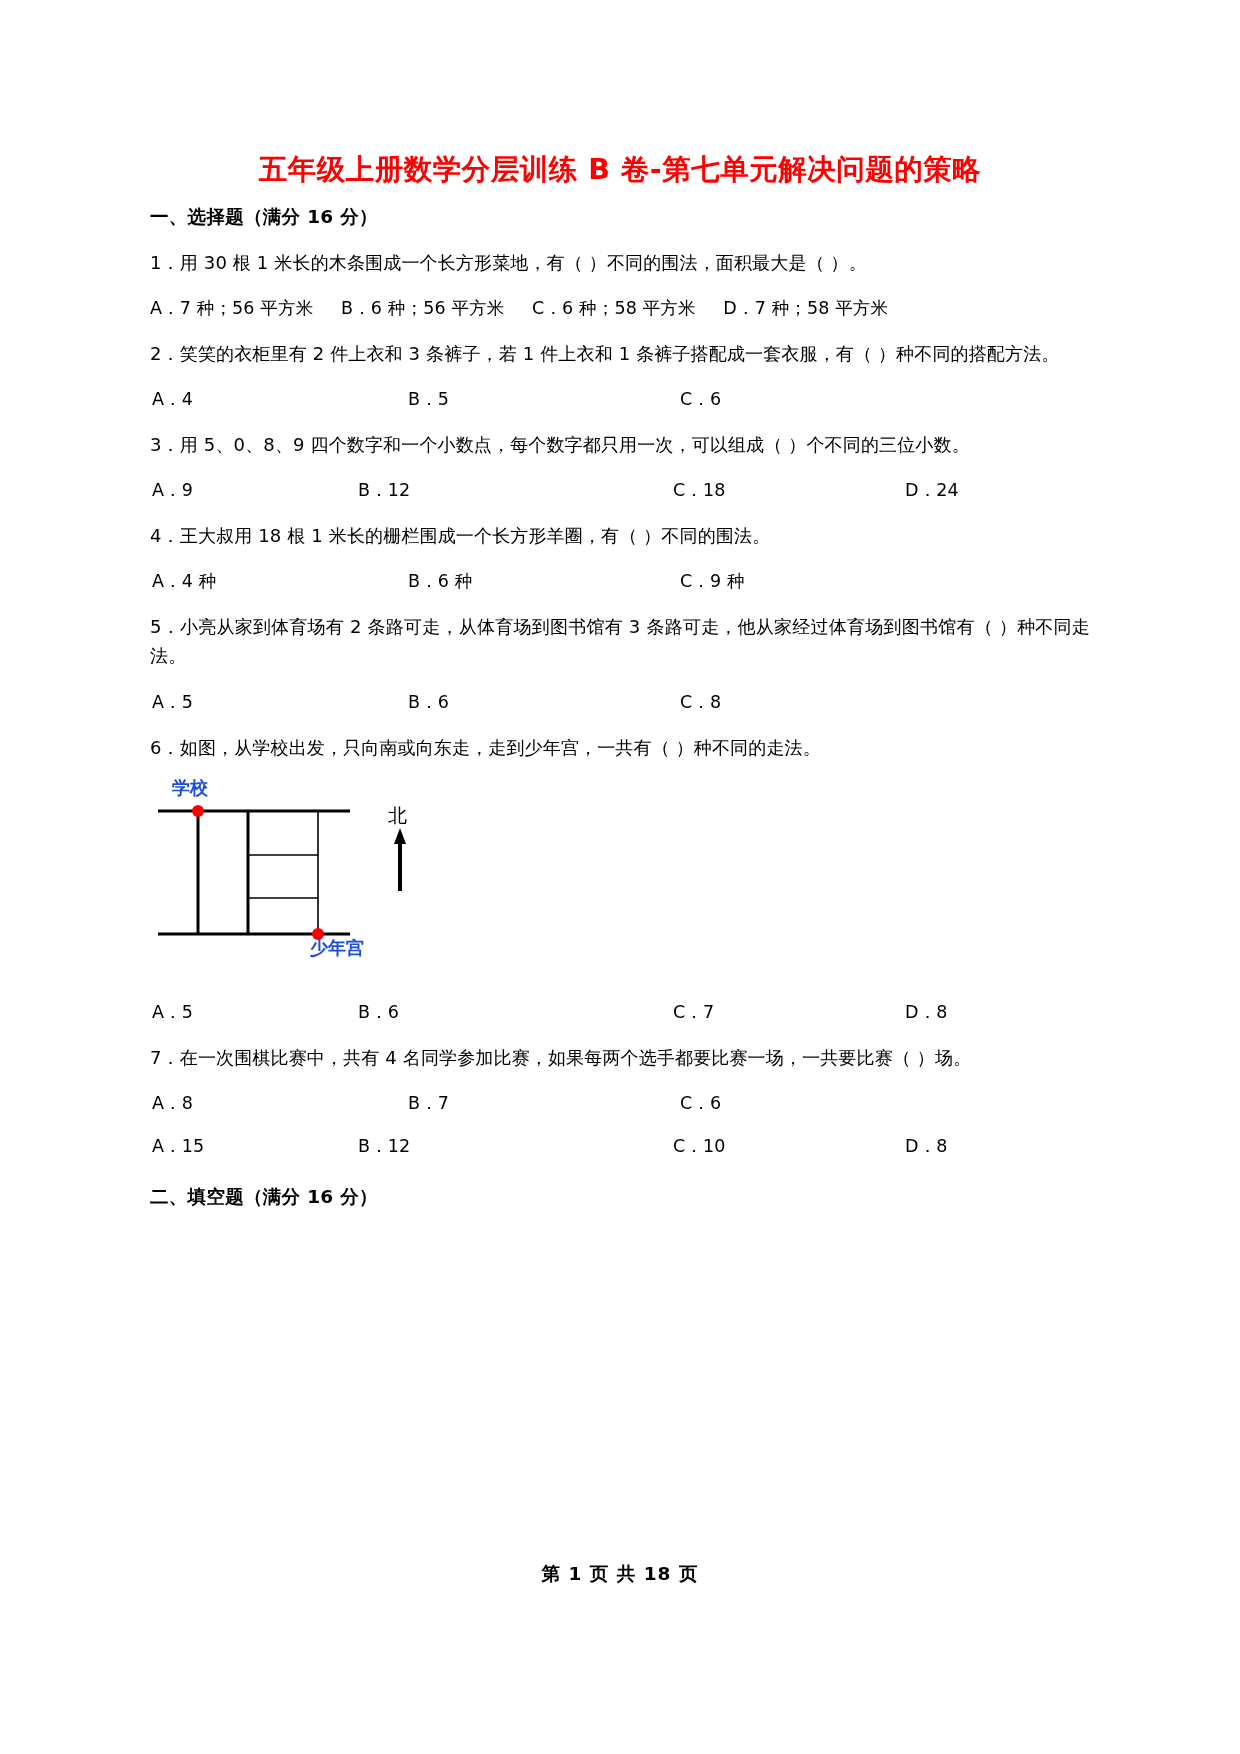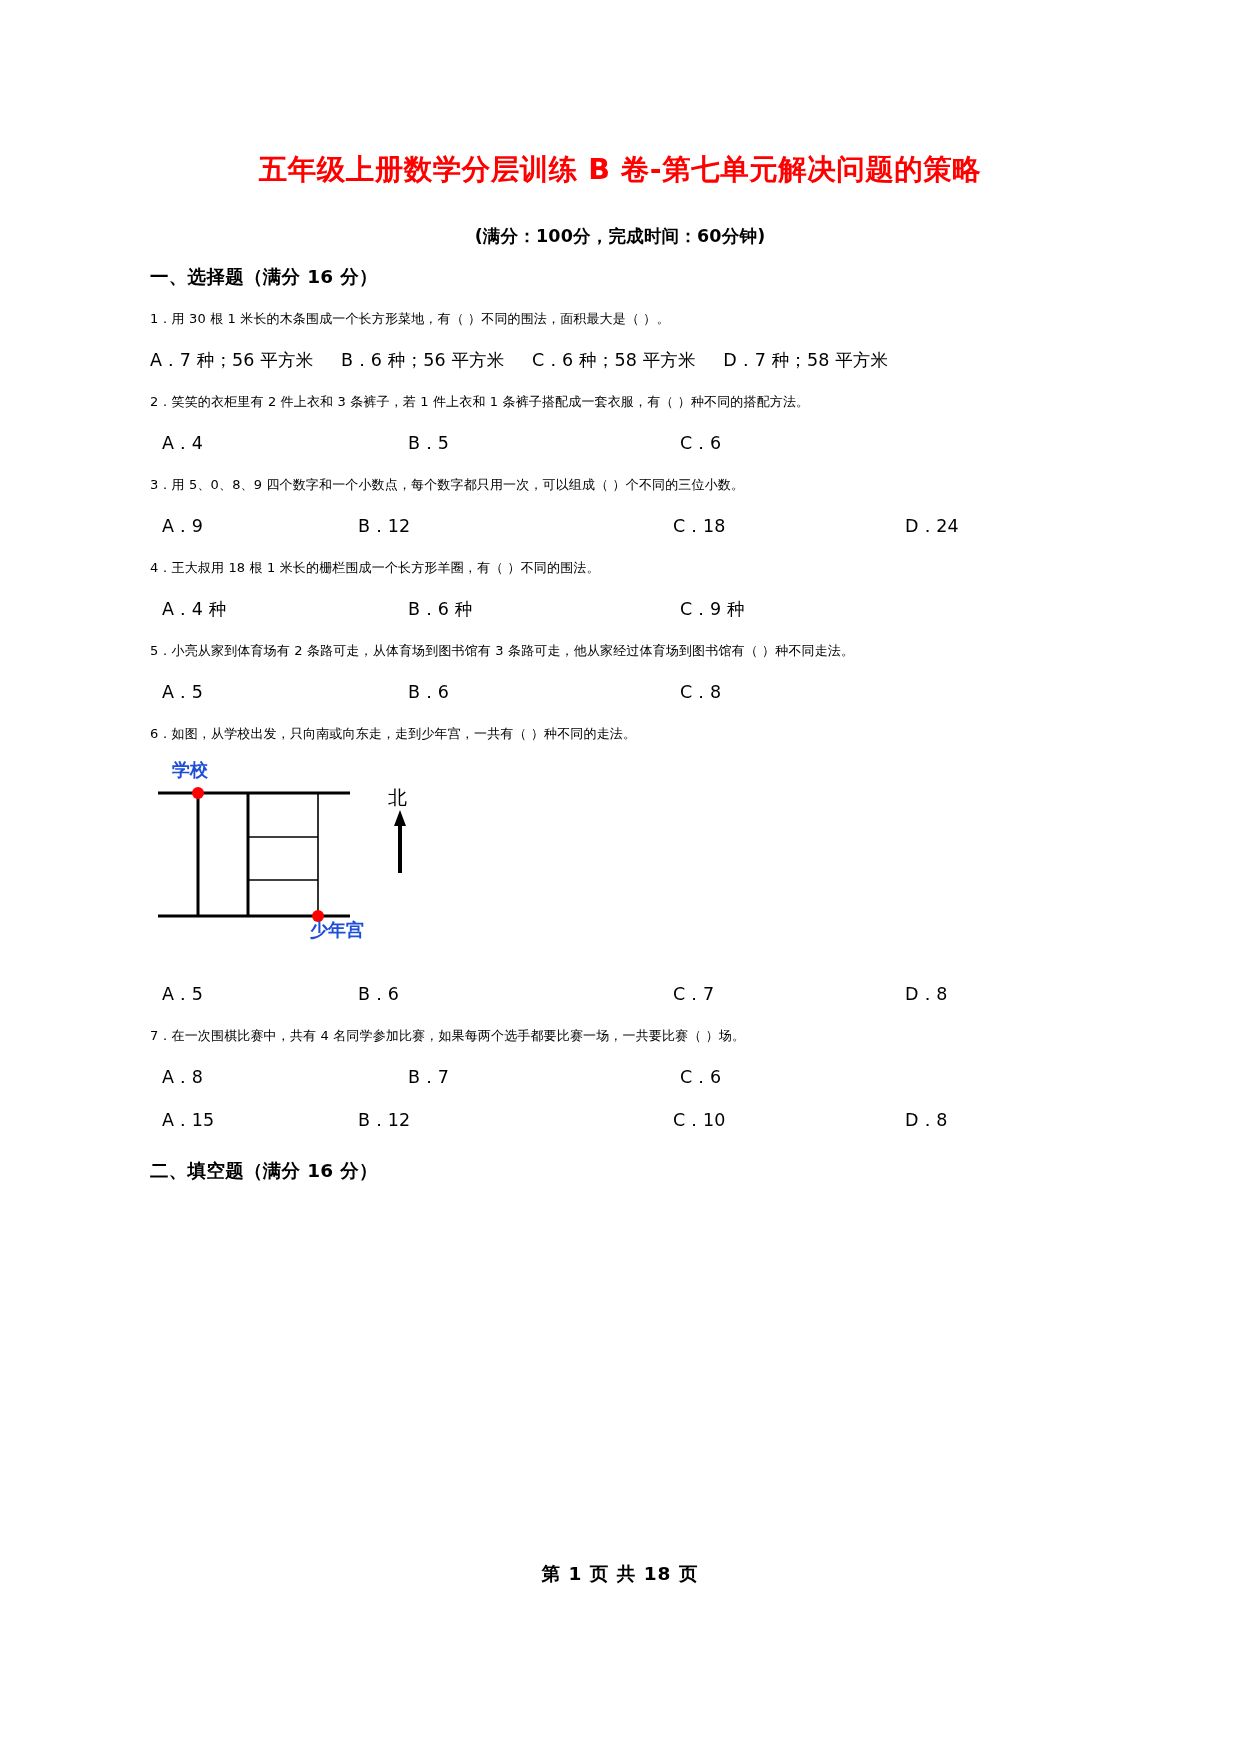--- a/index.html
+++ b/index.html
@@ -38,21 +38,21 @@
     margin-top: 36px;
     letter-spacing: 0.2px;
   }
   .section-head {
     font-size: 18.5px;
     font-weight: bold;
     margin-top: 16px;
     letter-spacing: 0.3px;
   }
   .q-text {
-    font-size: 13px;
+    font-size: 18px;
     line-height: 1.62;
     margin-top: 19px;
     letter-spacing: 0.15px;
     text-align: justify;
     text-justify: inter-ideograph;
   }
   .opt-row {
     font-size: 17.5px;
     margin-top: 19px;
     position: relative;
@@ -62,21 +62,21 @@
   .opt {
     position: absolute;
     top: 0;
     white-space: nowrap;
   }
   .opt-row.wide .opt {
     position: static;
     display: inline-block;
     margin-right: 22px;
   }
-  .o1 { left: 12px; }
+  .o1 { left: 2px; }
   .o2 { left: 208px; }
   .o3 { left: 523px; }
   .o4 { left: 755px; }
   .o2c { left: 258px; }
   .o3c { left: 530px; }
   .figure-wrap {
     position: relative;
     height: 205px;
     margin-top: 14px;
   }
@@ -107,21 +107,20 @@
   }
   svg { display: block; }
 </style>
 </head>
 <body>
 
 <div class="page">
 
   <h1 class="doc-title">五年级上册数学分层训练 B 卷-第七单元解决问题的策略</h1>
 
-  <div class="subtitle">(满分：100分，完成时间：60分钟)</div>
 
   <div class="section-head">一、选择题（满分 16 分）</div>
 
   <div class="q-text">1．用 30 根 1 米长的木条围成一个长方形菜地，有（ ）不同的围法，面积最大是（ ）。</div>
   <div class="opt-row wide">
     <span class="opt">A．7 种；56 平方米</span>
     <span class="opt">B．6 种；56 平方米</span>
     <span class="opt">C．6 种；58 平方米</span>
     <span class="opt">D．7 种；58 平方米</span>
   </div>

